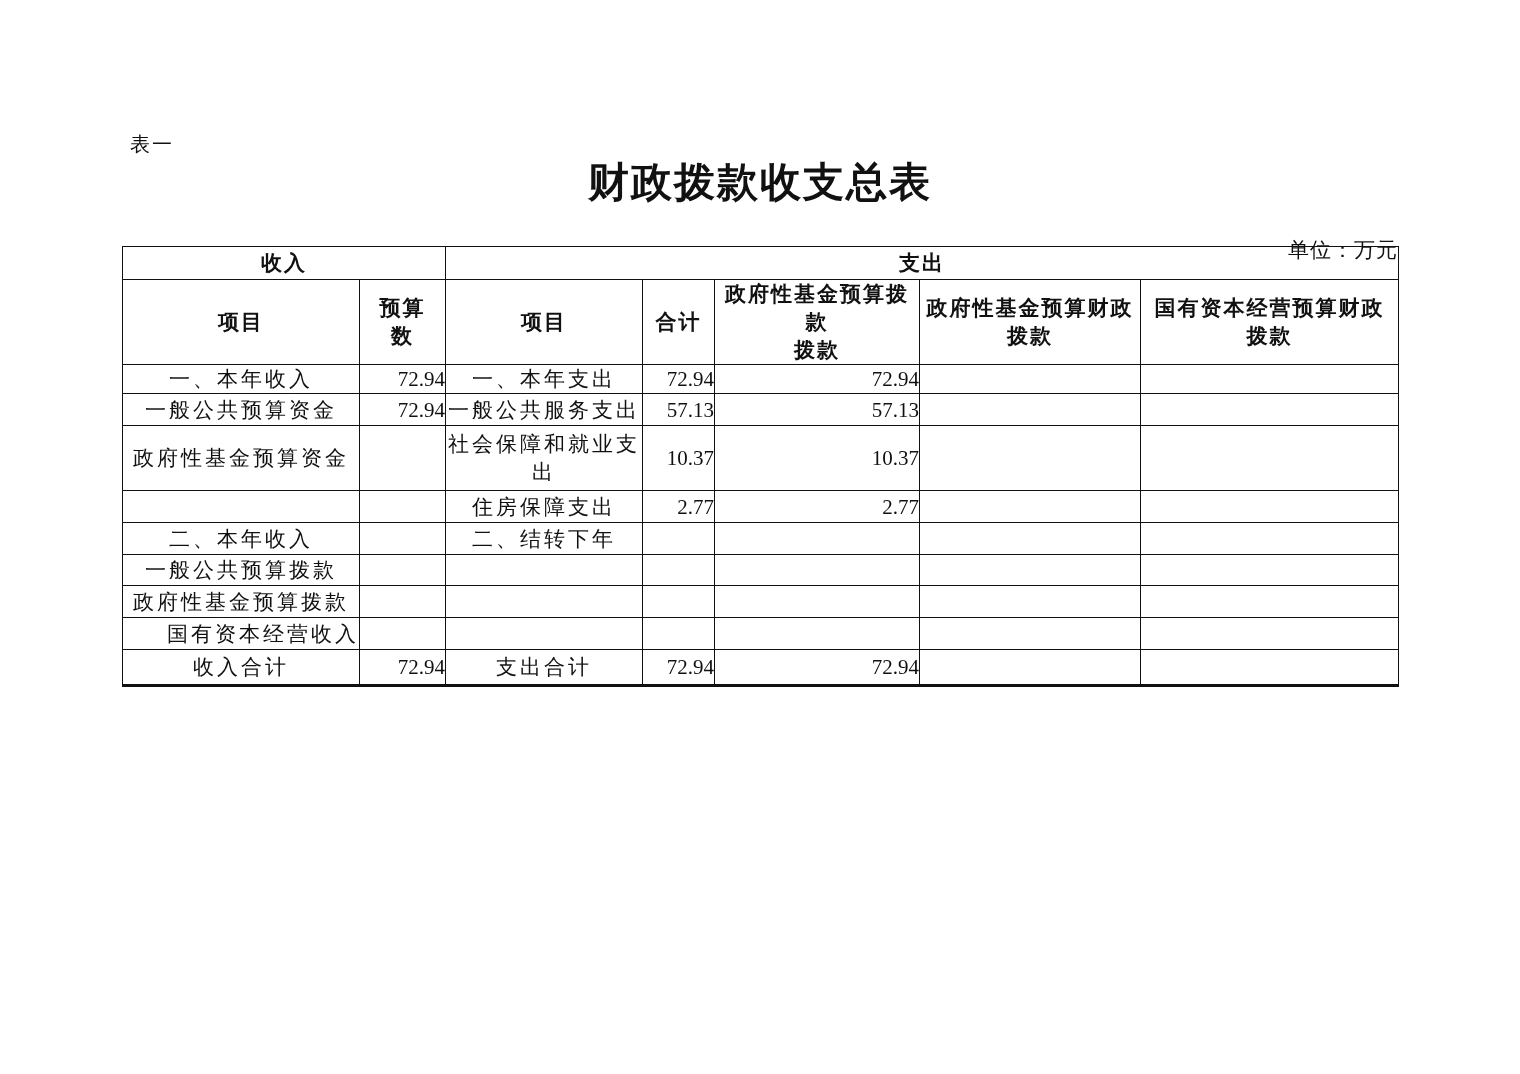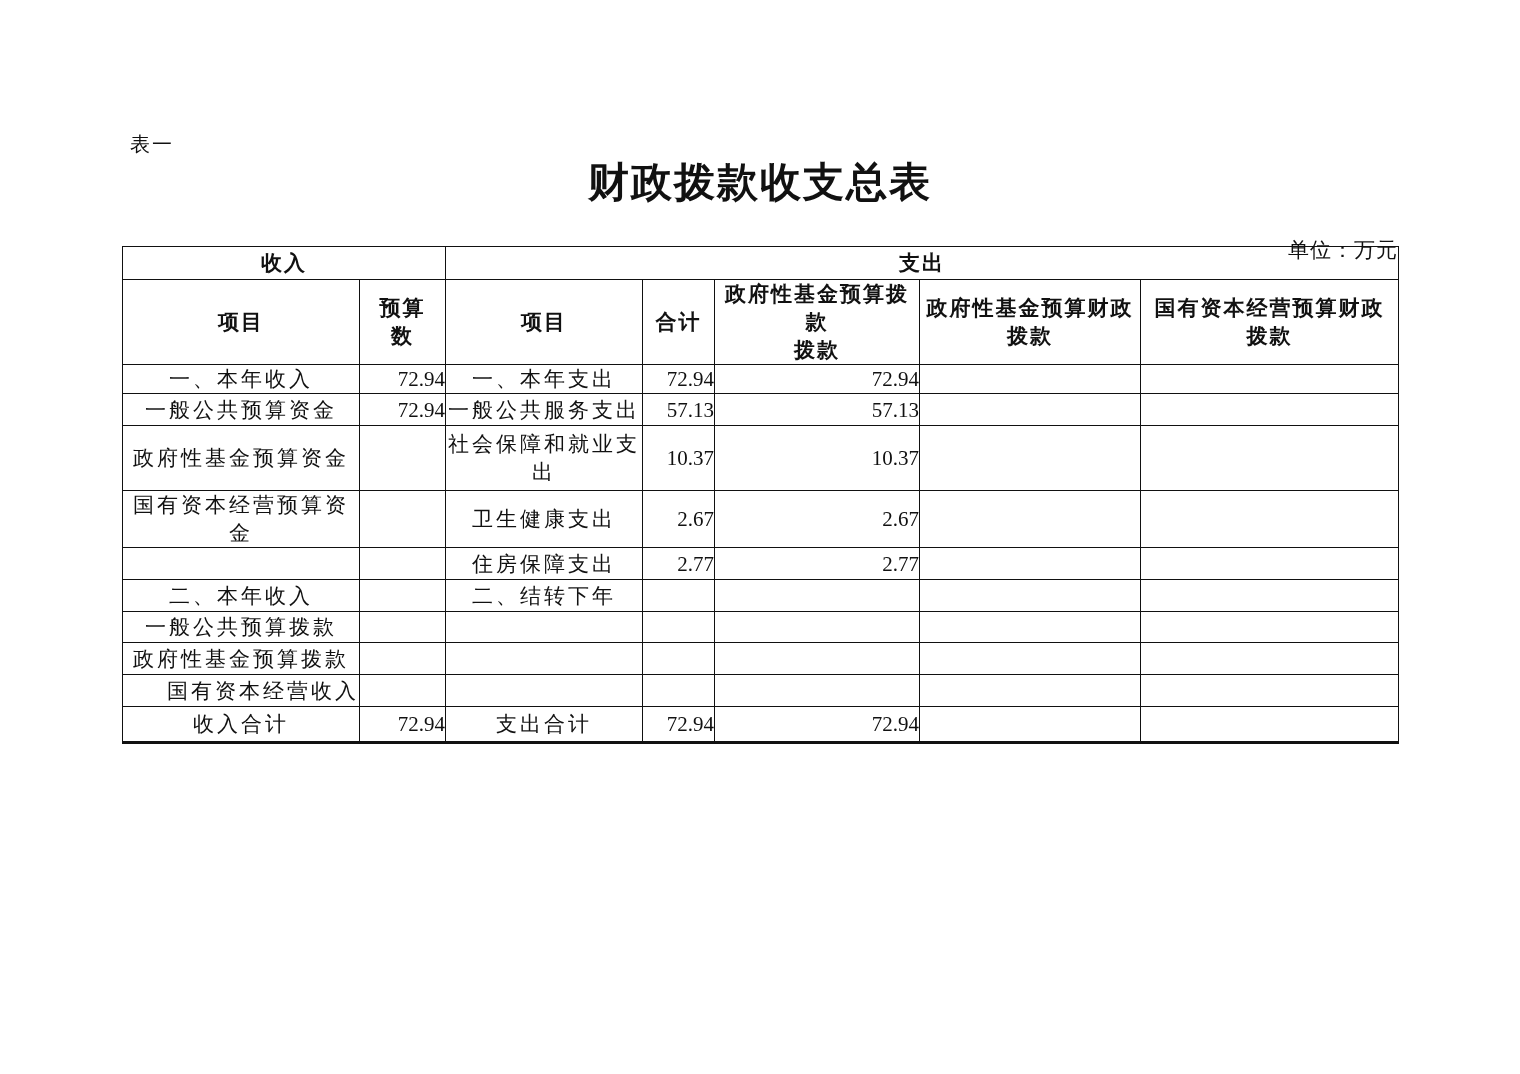--- a/index.html
+++ b/index.html
@@ -156,29 +156,20 @@
       <td class="item">政府性基金预算资金</td>
       <td class="num"></td>
       <td class="item">社会保障和就业支
 出</td>
       <td class="num">10.37</td>
       <td class="num">10.37</td>
       <td class="num"></td>
       <td class="num"></td>
     </tr>
 
-    <tr style="height:33px">
-      <td class="item">国有资本经营预算资金</td>
-      <td class="num"></td>
-      <td class="item">卫生健康支出</td>
-      <td class="num">2.67</td>
-      <td class="num">2.67</td>
-      <td class="num"></td>
-      <td class="num"></td>
-    </tr>
 
     <tr style="height:32px">
       <td class="item"></td>
       <td class="num"></td>
       <td class="item">住房保障支出</td>
       <td class="num">2.77</td>
       <td class="num">2.77</td>
       <td class="num"></td>
       <td class="num"></td>
     </tr>

